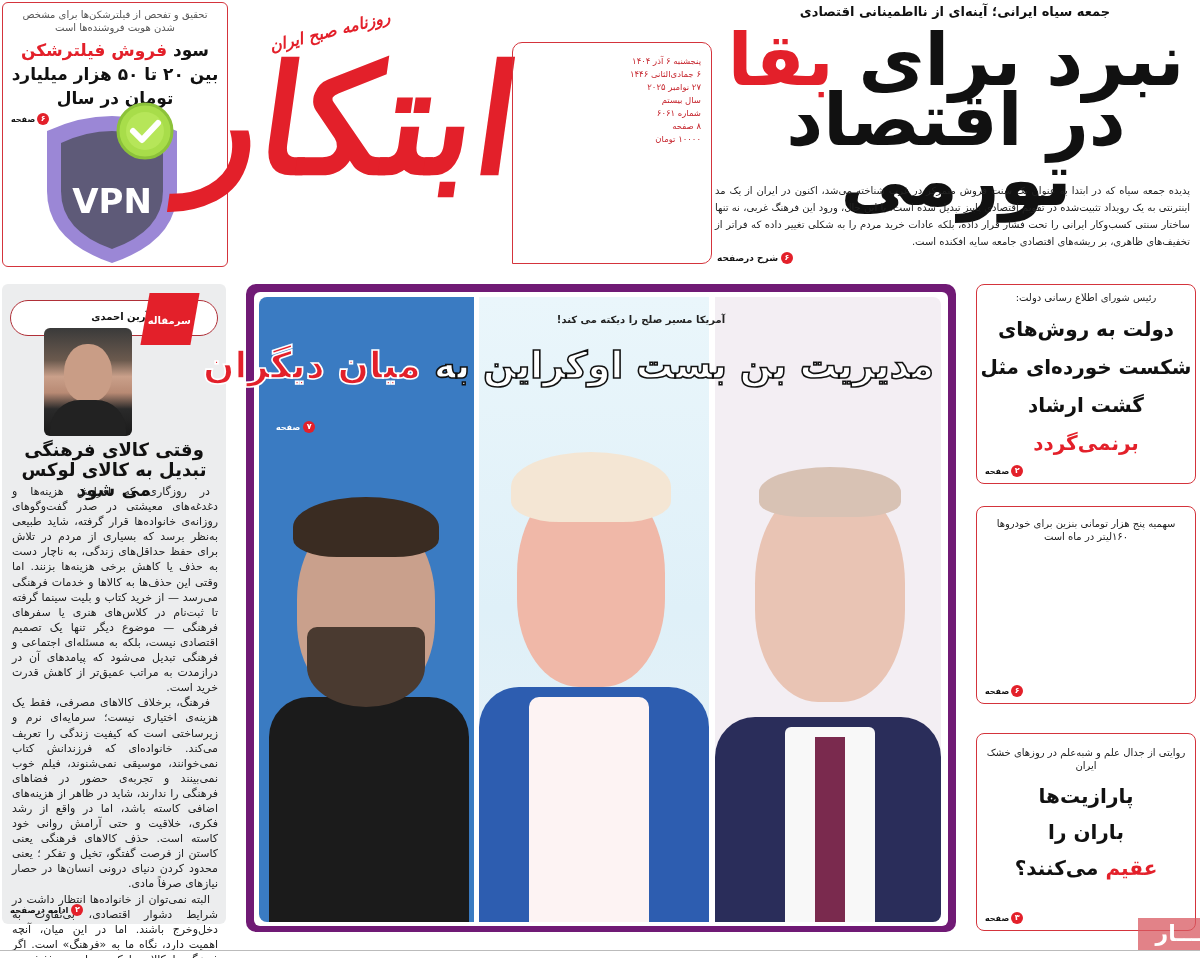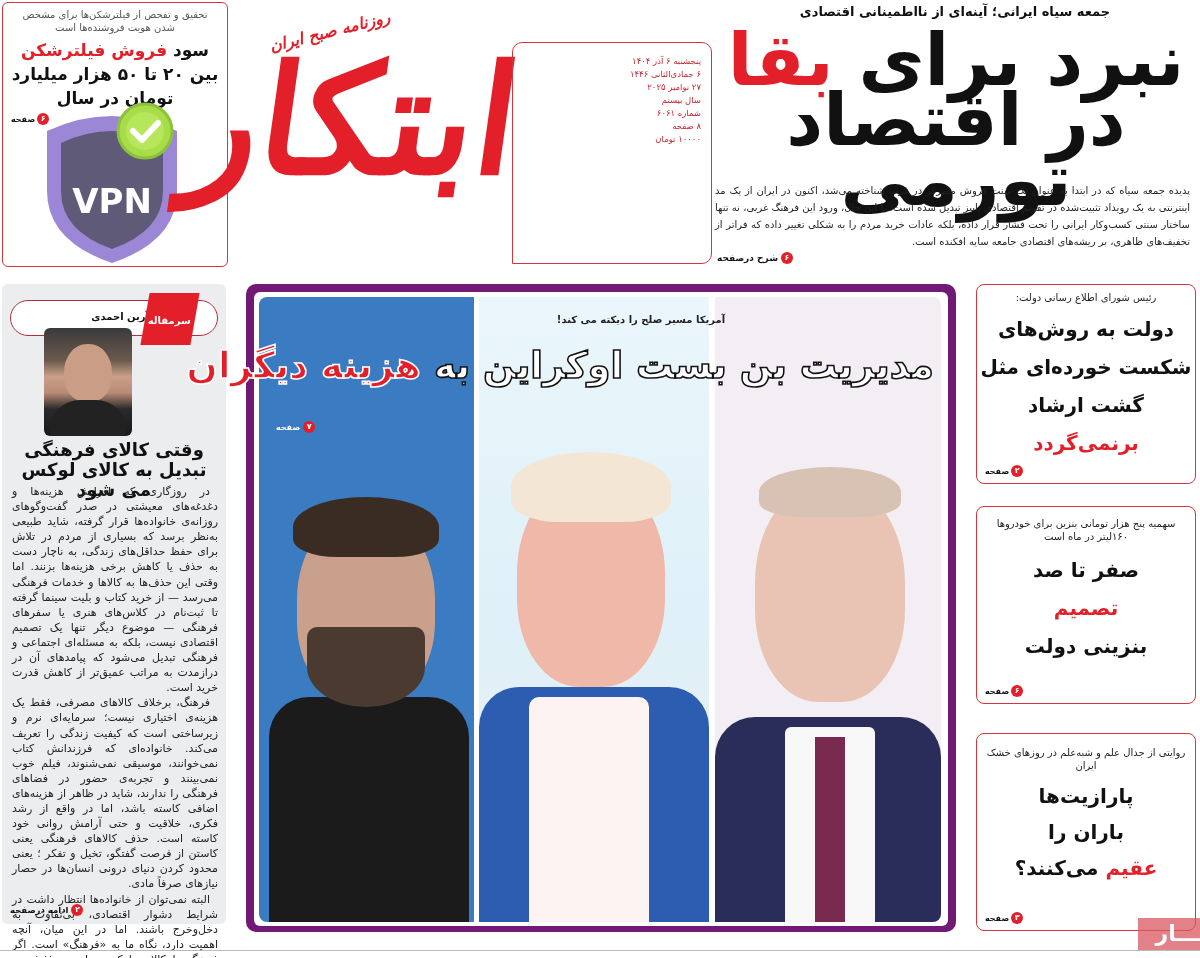--- a/index.html
+++ b/index.html
@@ -178,21 +178,21 @@
     <div id="p-right" class="panel">
       <div class="suit" style="left:0; top:420px; width:226px; height:210px; background:#2a2d5a;"></div>
       <div class="suit" style="left:70px; top:430px; width:90px; height:200px; background:#f8f8f8; border-radius:6px 6px 0 0;"></div>
       <div style="position:absolute; left:100px; top:440px; width:30px; height:190px; background:#7a2a4e;"></div>
       <div class="face" style="left:40px; top:185px; width:150px; height:220px; background:#e9c4b4;"></div>
       <div class="hair" style="left:44px; top:170px; width:142px; height:50px; background:#d8c2b4;"></div>
     </div>
 
     <div class="kicker">آمریکا مسیر صلح را دیکته می کند!</div>
     <div class="headline">
-      <span>مدیریت بن بست اوکراین به </span><span class="red">هزینه دیگران</span>
+      <span>مدیریت بن بست اوکراین به </span><span class="red">میان دیگران</span>
     </div>
     <div class="ref">
       <span class="page-badge">۷</span>
       <span>صفحه</span>
     </div>
   </div>
 </div>
 
 <div id="box1" class="rbox">
   <div class="kicker">رئیس شورای اطلاع رسانی دولت:</div>
@@ -202,25 +202,20 @@
     <div><span>گشت ارشاد </span><span class="red">برنمی‌گردد</span></div>
   </div>
   <div class="ref">
     <span class="page-badge">۲</span>
     <span>صفحه</span>
   </div>
 </div>
 
 <div id="box2" class="rbox">
   <div class="kicker">سهمیه پنج هزار تومانی بنزین برای خودروها ۱۶۰لیتر در ماه است</div>
-  <div class="big">
-    <div>صفر تا صد</div>
-    <div class="red">تصمیم</div>
-    <div>بنزینی دولت</div>
-  </div>
   <div class="ref">
     <span class="page-badge">۶</span>
     <span>صفحه</span>
   </div>
 </div>
 
 <div id="box3" class="rbox">
   <div class="kicker">روایتی از جدال علم و شبه‌علم در روزهای خشک ایران</div>
   <div class="big">
     <div>پارازیت‌ها</div>

